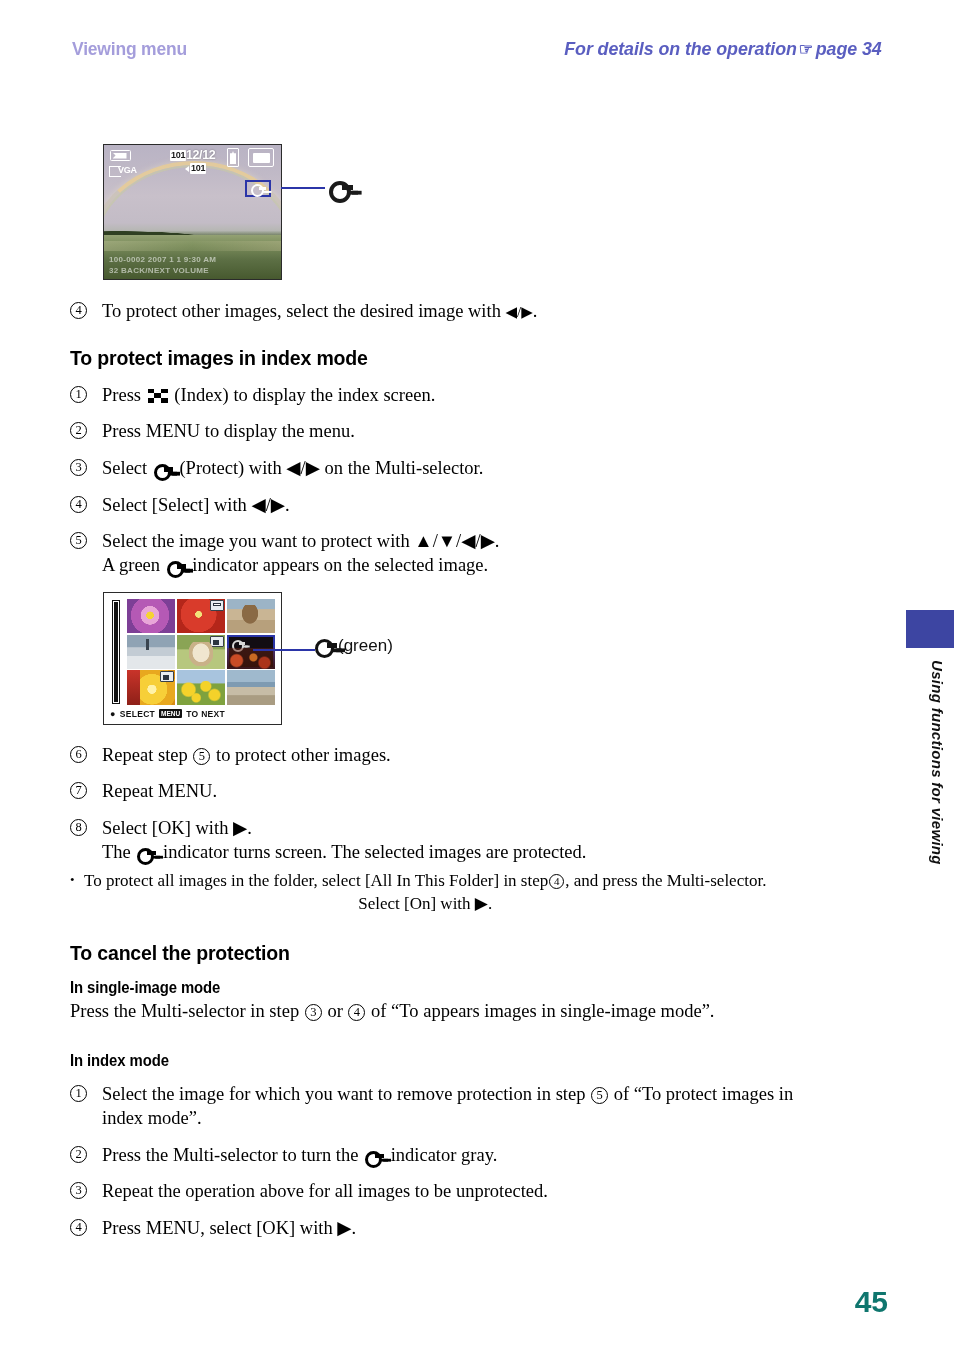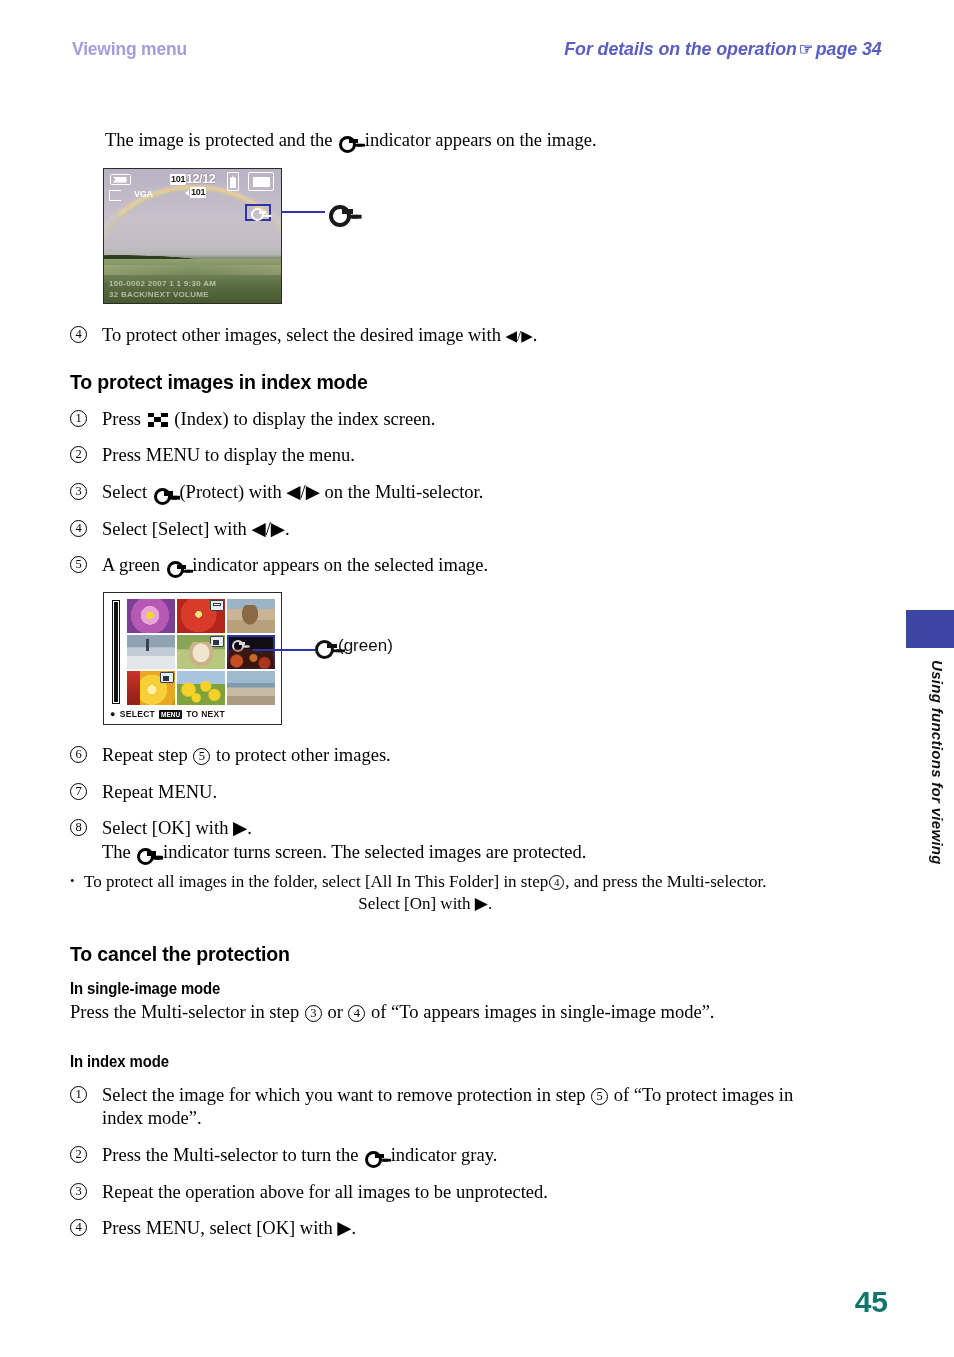--- a/index.html
+++ b/index.html
@@ -288,21 +288,21 @@
     left: 1.5px; top: 1.5px; bottom: 1.5px;
     width: 14px;
     background: #fff;
     clip-path: polygon(0 0, 100% 0, 100% 100%, 0 100%, 22% 50%);
   }
   .osd-vga {
     left: 5px; top: 20px;
     font-size: 9px;
     font-weight: bold;
     letter-spacing: -0.3px;
-    padding-left: 25px;
+    padding-left: 9px;
     color: #fff;
     line-height: 11px;
   }
   .osd-vga::before {
     content: "";
     position: absolute;
     left: 0; top: 1px;
     width: 11px; height: 9px;
     border: 1.5px solid #fff;
     border-right: none;
@@ -652,25 +652,20 @@
 
 <div class="page-header">
   <div class="hdr-left">Viewing menu</div>
   <div class="hdr-right">
     <span>For details on the operation</span><span class="hand-icon">☞</span><span>page 34</span>
   </div>
 </div>
 
 <div class="content">
 
-  <div class="intro-line">
-    <span>The image is protected and the</span>
-    <span class="key-icon"></span>
-    <span>indicator appears on the image.</span>
-  </div>
 
   <div class="fig-single" style="margin-top:16px;">
     <div class="lcd">
       <div class="sky"></div>
       <div class="rainbow"></div>
       <div class="rainbow2"></div>
       <div class="treeline"></div>
       <div class="ground"></div>
 
       <div class="osd osd-batt"></div>
@@ -747,20 +742,21 @@
         <span class="cnum">4</span>
       </div>
       <div class="step-body step-text">Select [Select] with ◀/▶.</div>
     </div>
 
     <div class="step">
       <div class="marker">
         <span class="cnum">5</span>
       </div>
       <div class="step-body step-text">
+        <span>Select the image you want to protect with ▲/▼/◀/▶.</span>
         <span class="step-sub">
           <span>A green</span>
           <span class="key-icon"></span>
           <span>indicator appears on the selected image.</span>
         </span>
       </div>
     </div>
   </div>
 
   <div class="fig-index" style="margin-top:14px;">

